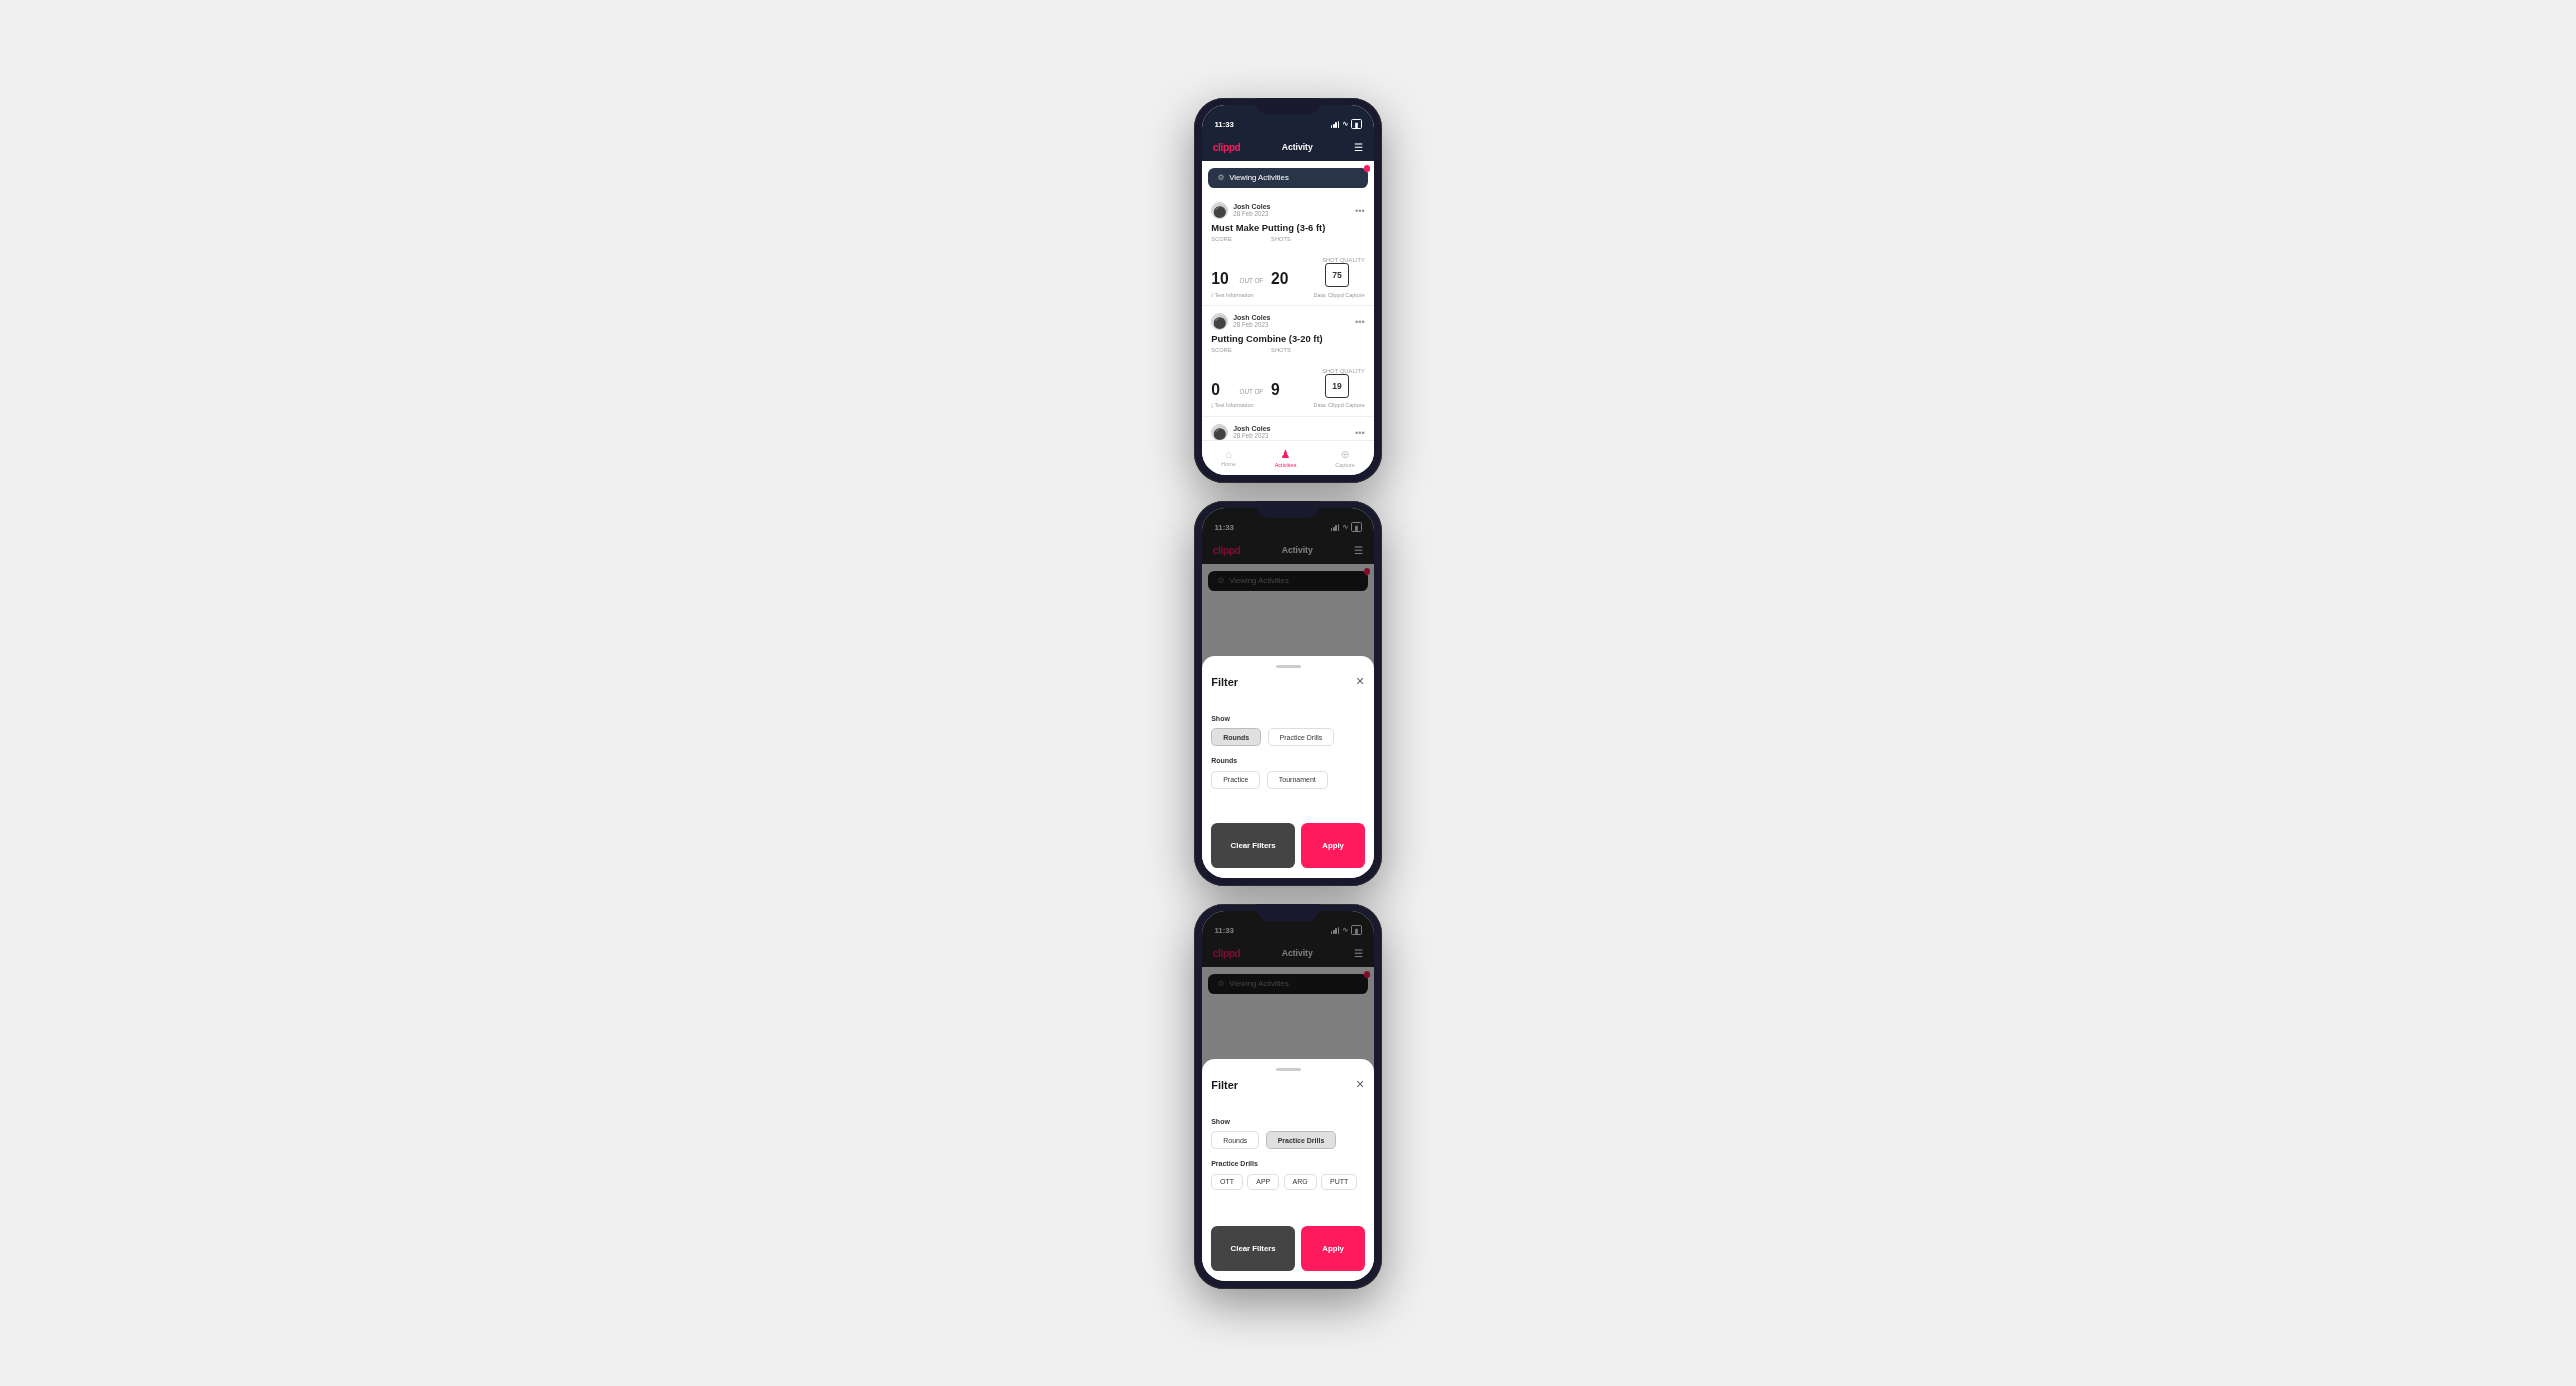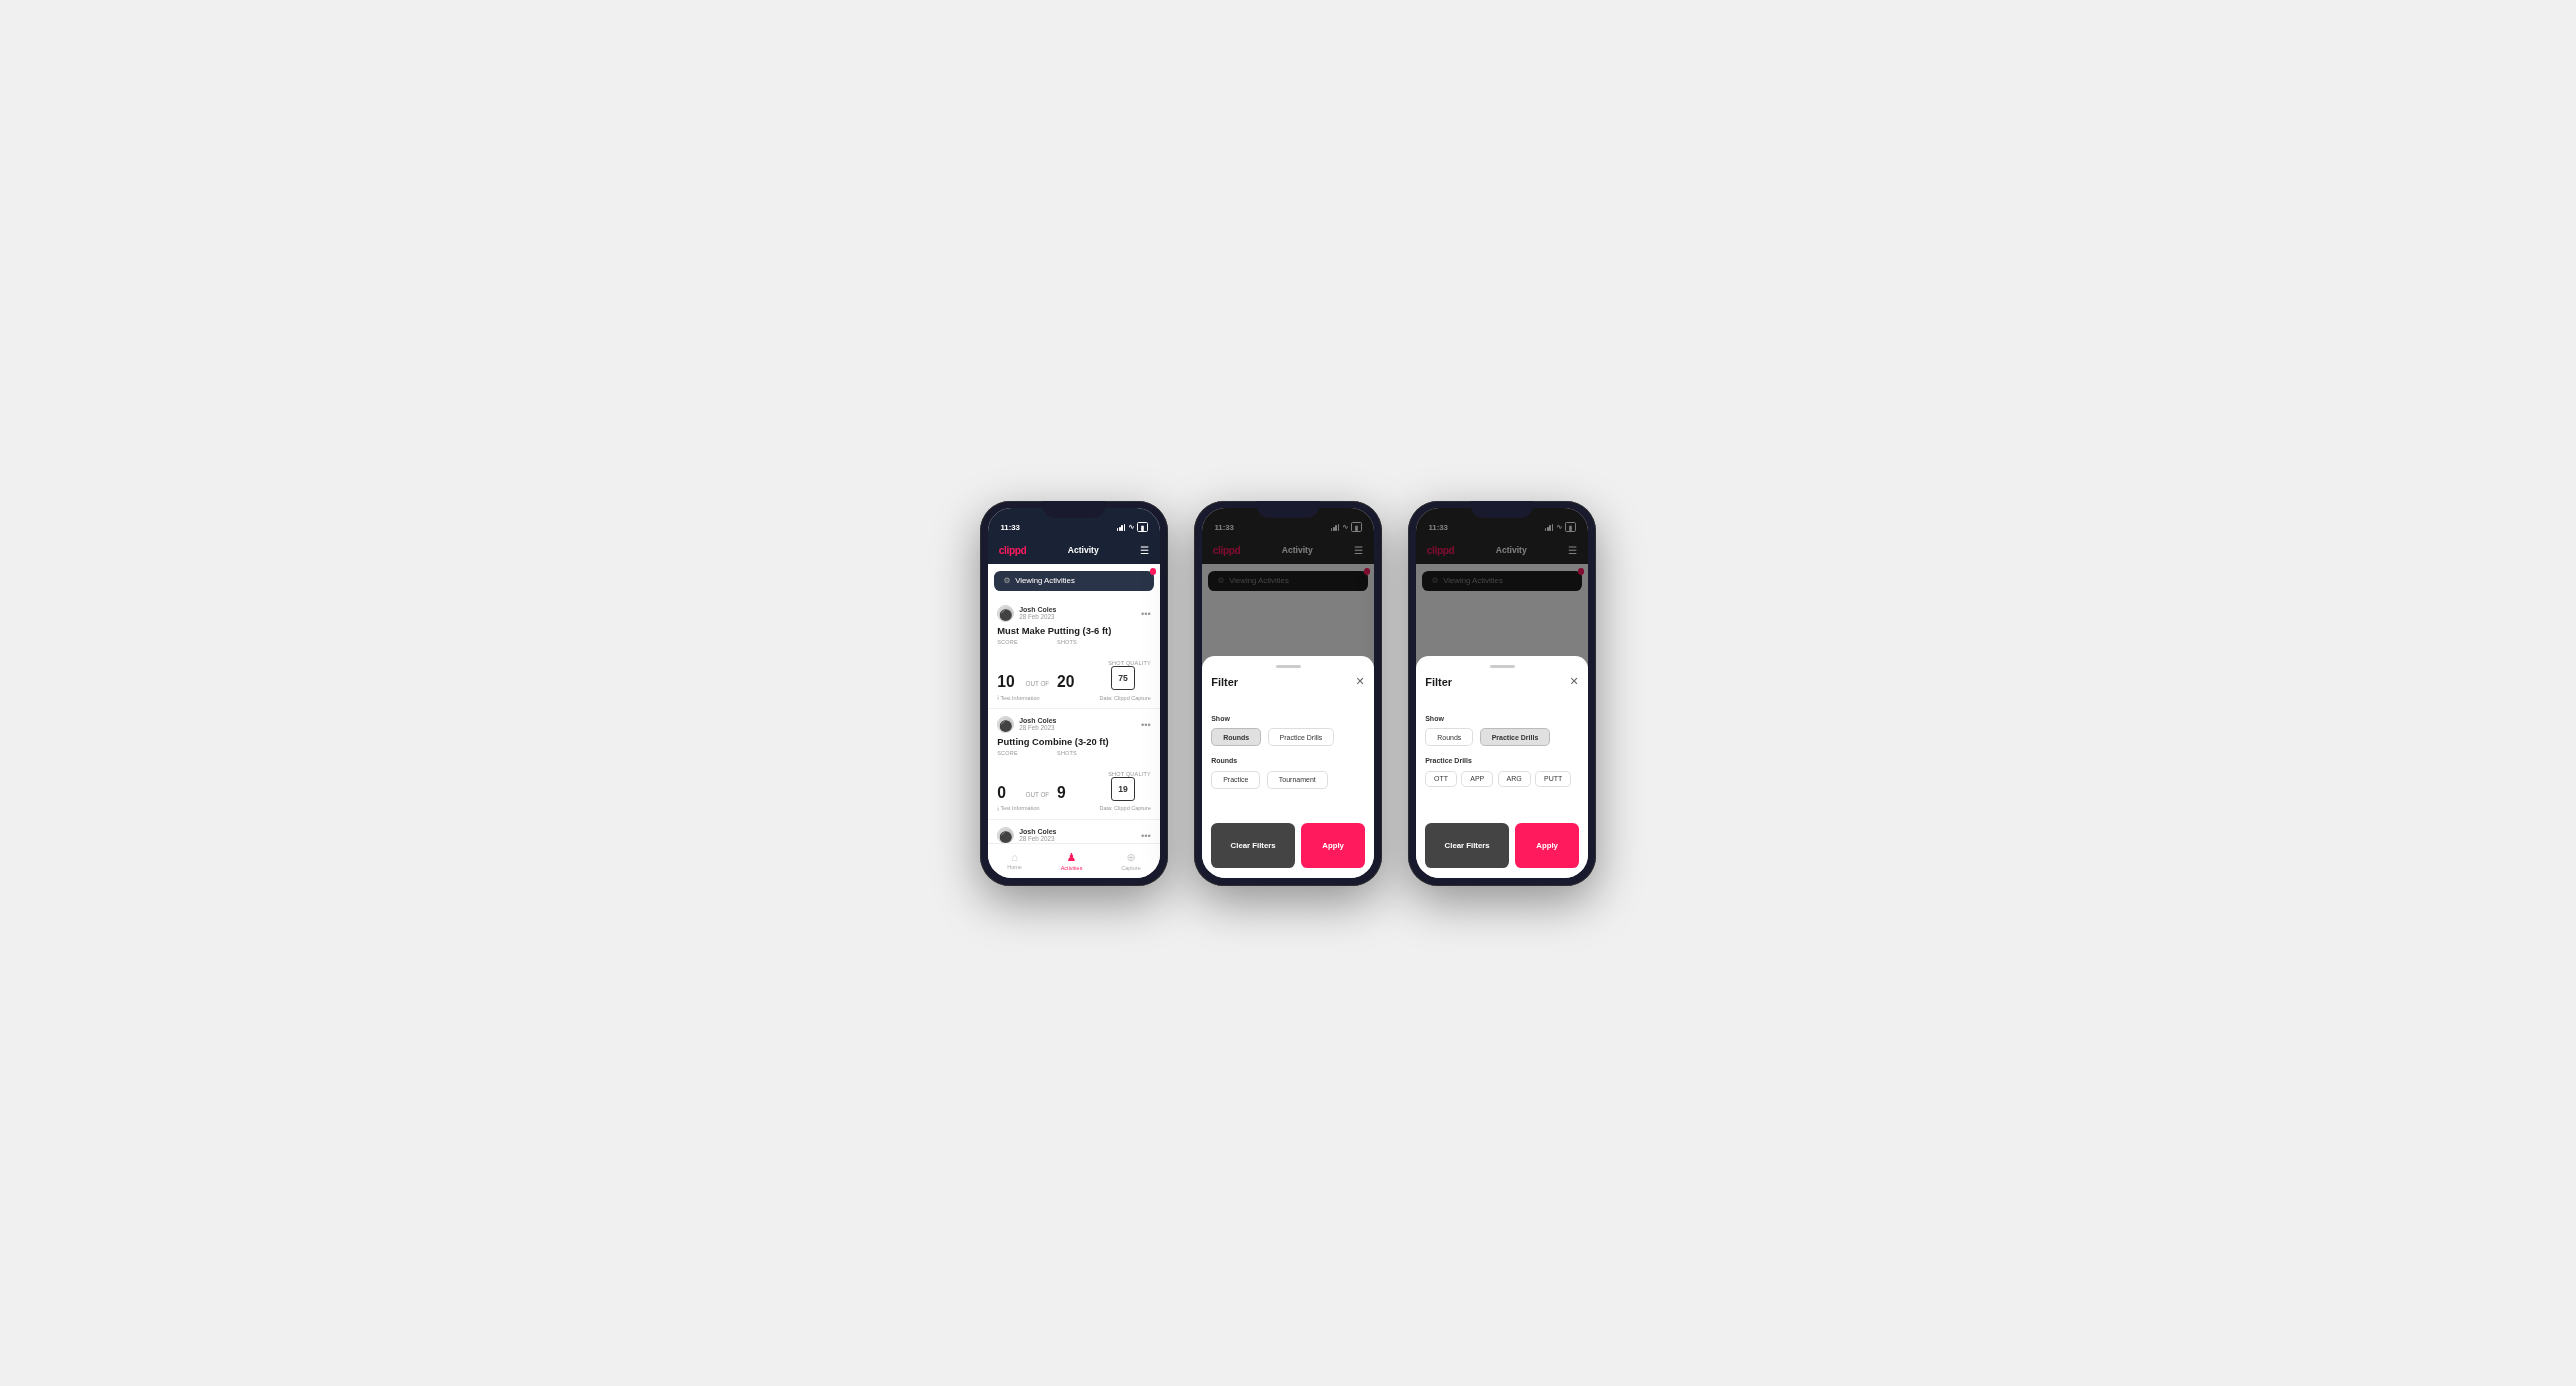--- a/index.html
+++ b/index.html
@@ -6,22 +6,23 @@
     body {
       background: #f0f0f0;
       display: flex;
       justify-content: center;
       align-items: center;
       min-height: 100vh;
       font-family: -apple-system, BlinkMacSystemFont, 'Segoe UI', sans-serif;
     }
     .scene {
       display: flex;
-      gap: 26px;
+      gap: 18px;
       padding: 47px 31px;
+      flex-direction: column;
     }
 
     
     .phone {
       width: 188px;
       height: 385px;
       background: #1a1a2e;
       border-radius: 30px;
       padding: 7.8px;
       box-shadow: 0 15.7px 47px rgba(0,0,0,0.4), inset 0 0 0 0.8px #333;

